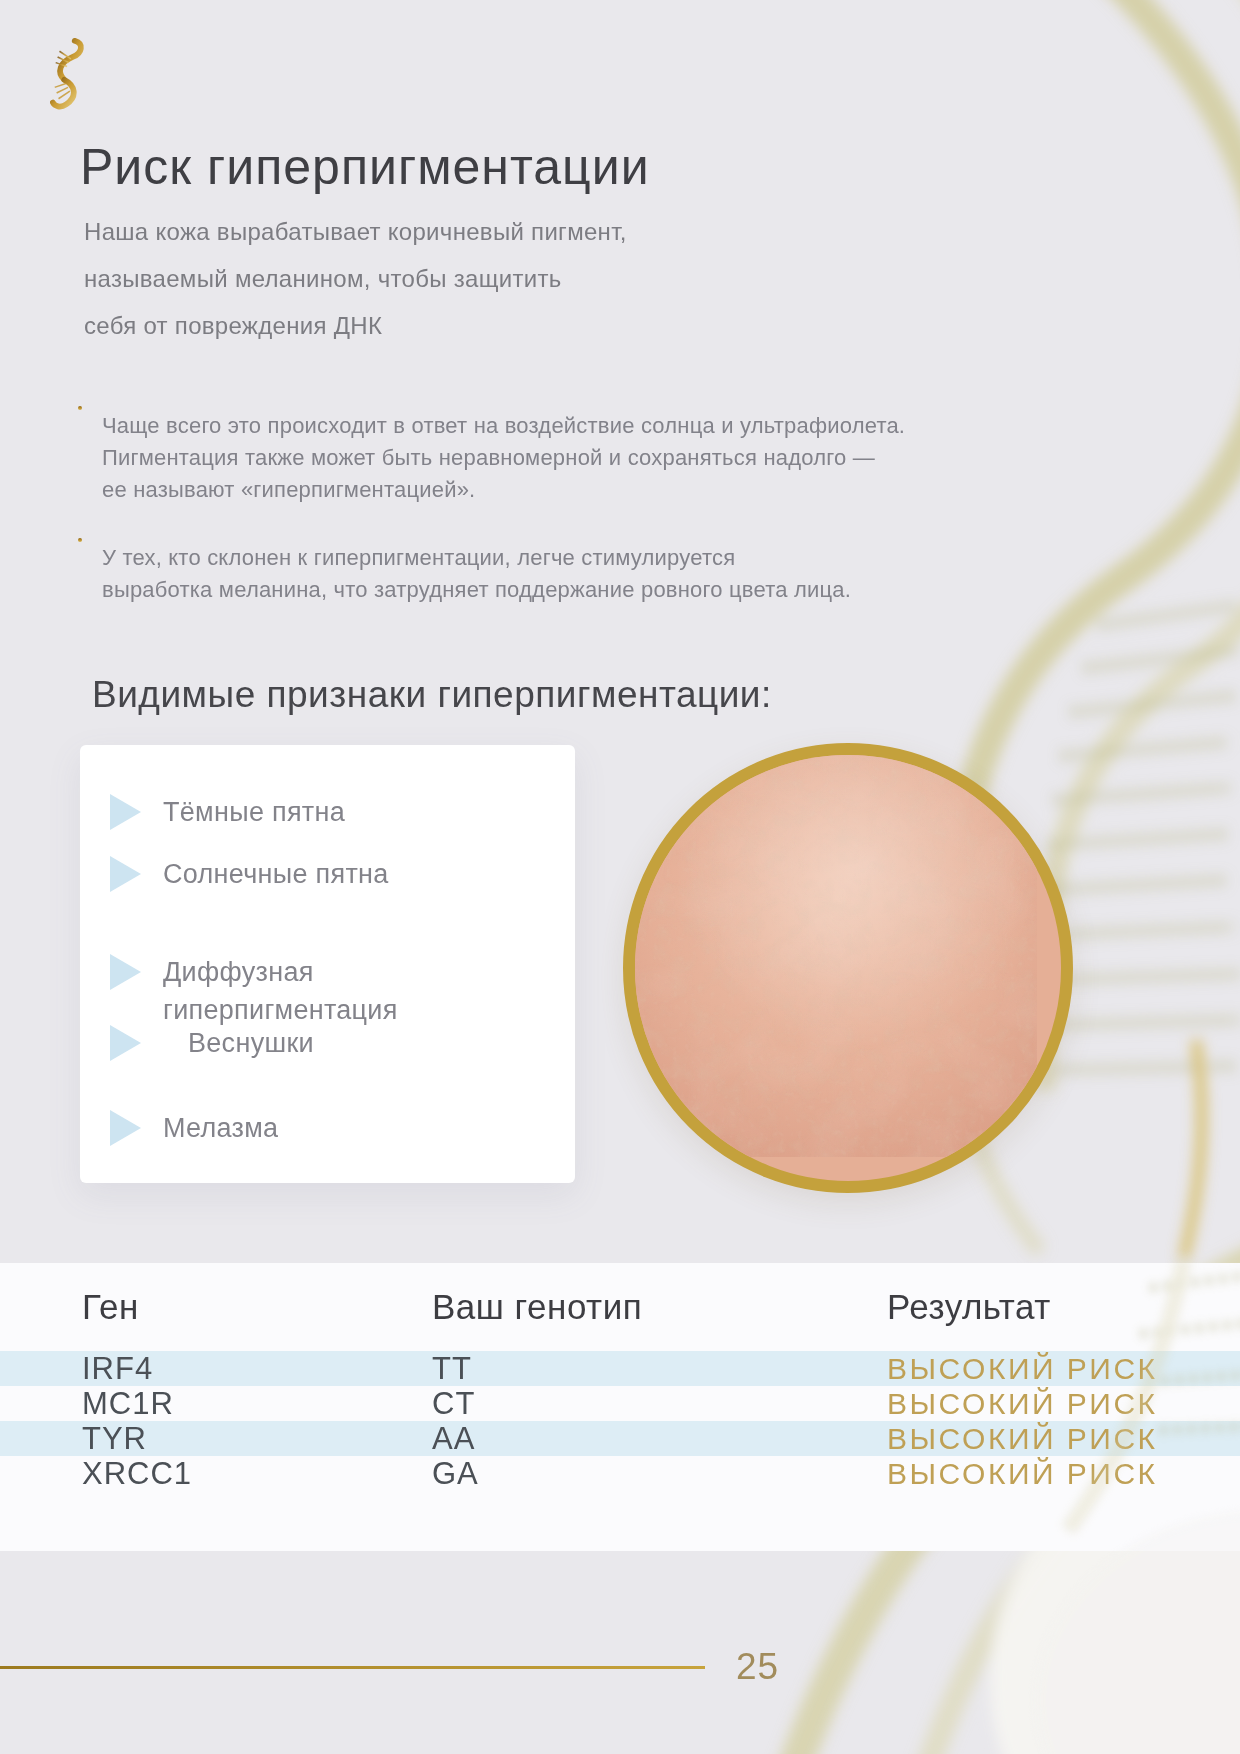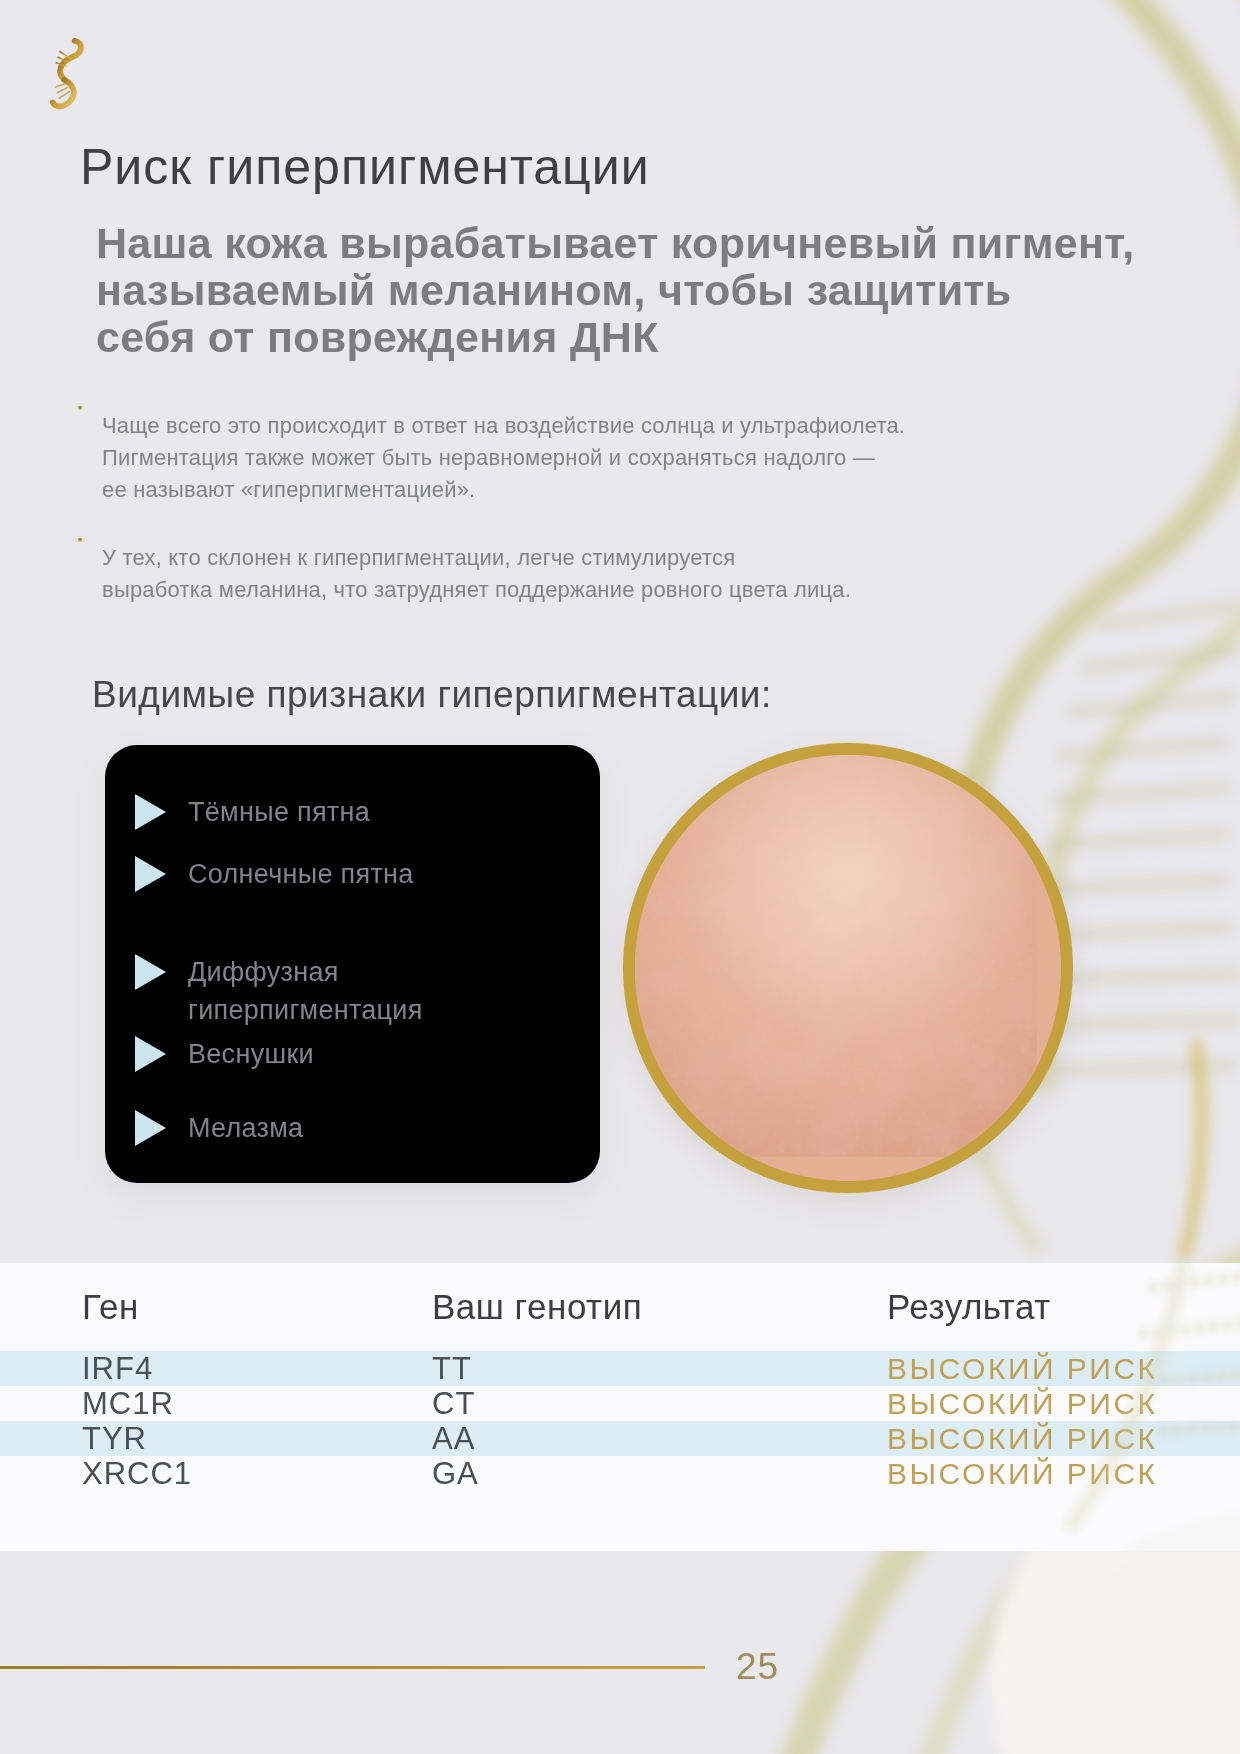--- a/index.html
+++ b/index.html
@@ -15,22 +15,22 @@
   svg.overlay-dna{position:absolute;left:0;top:0;z-index:3;pointer-events:none;}
   .content{position:absolute;left:0;top:0;width:100%;height:100%;z-index:1;}
 
   .logo{position:absolute;left:50px;top:36px;width:38px;height:78px;}
 
   .title{
     position:absolute;left:80px;top:138px;margin:0;
     font-size:50px;font-weight:200;letter-spacing:1px;color:#3f3f44;
   }
   .subtitle{
-    position:absolute;left:80px;top:204px;margin:16px;
-    font-size:43px;line-height:47px;font-weight:700;color:#7c7c82;
+    position:absolute;left:80px;top:204px;margin:4px;
+    font-size:24px;line-height:47px;font-weight:400;color:#7c7c82;
     white-space:pre-line;letter-spacing:.3px;
   }
   .quote{position:absolute;left:78px;display:flex;flex-direction:column;}
   .quote .bar{
     width:4px;flex:0 0 4px;border-radius:2px;
     background:linear-gradient(180deg,#8a6418 0%,#b98b28 45%,#d9b959 100%);
   }
   .quote p{
     margin:0 0 0 24px;font-size:22px;line-height:32px;font-weight:300;
     color:#82828a;white-space:pre-line;letter-spacing:.2px;
@@ -40,35 +40,34 @@
   .quote2{top:538px;}
   .quote2 .bar{height:66px;}
 
   .signs-heading{
     position:absolute;left:80px;top:662px;margin:12px;
     font-size:37px;font-weight:200;letter-spacing:.5px;color:#46464b;
   }
 
   .signs-card{
     position:absolute;left:80px;top:745px;width:495px;height:438px;
-    background:#000000;border-radius:32px;
+    background:#ffffff;border-radius:6px;
     box-shadow:0 12px 34px rgba(110,110,135,.10);
-    margin-left:25px;
   }
   .sign-item{position:absolute;left:30px;display:flex;align-items:flex-start;}
   .sign-item .tri{
     width:0;height:0;margin-top:1px;flex:0 0 auto;
     border-top:18px solid transparent;border-bottom:18px solid transparent;
     border-left:31px solid #cde4f1;
   }
   .sign-item .lbl{
     margin-left:22px;max-width:300px;
     font-size:27px;line-height:38px;font-weight:300;color:#83838a;letter-spacing:.3px;
   }
-  .si-0{top:48px;}.si-1{top:110px;}.si-2{top:208px;}.si-3{top:290px;}.si-4{top:364px;}
+  .si-0{top:48px;}.si-1{top:110px;}.si-2{top:208px;}.si-3{top:279px;gap:25px;}.si-4{top:364px;}
 
   .skin-photo{
     position:absolute;left:623px;top:743px;width:426px;height:426px;
     border:12px solid #c4a13c;border-radius:50%;overflow:hidden;
     background:#e5af96;
     box-shadow:0 10px 30px rgba(120,100,60,.12);
   }
   .skin-photo svg{display:block;}
 
   .results-band{

